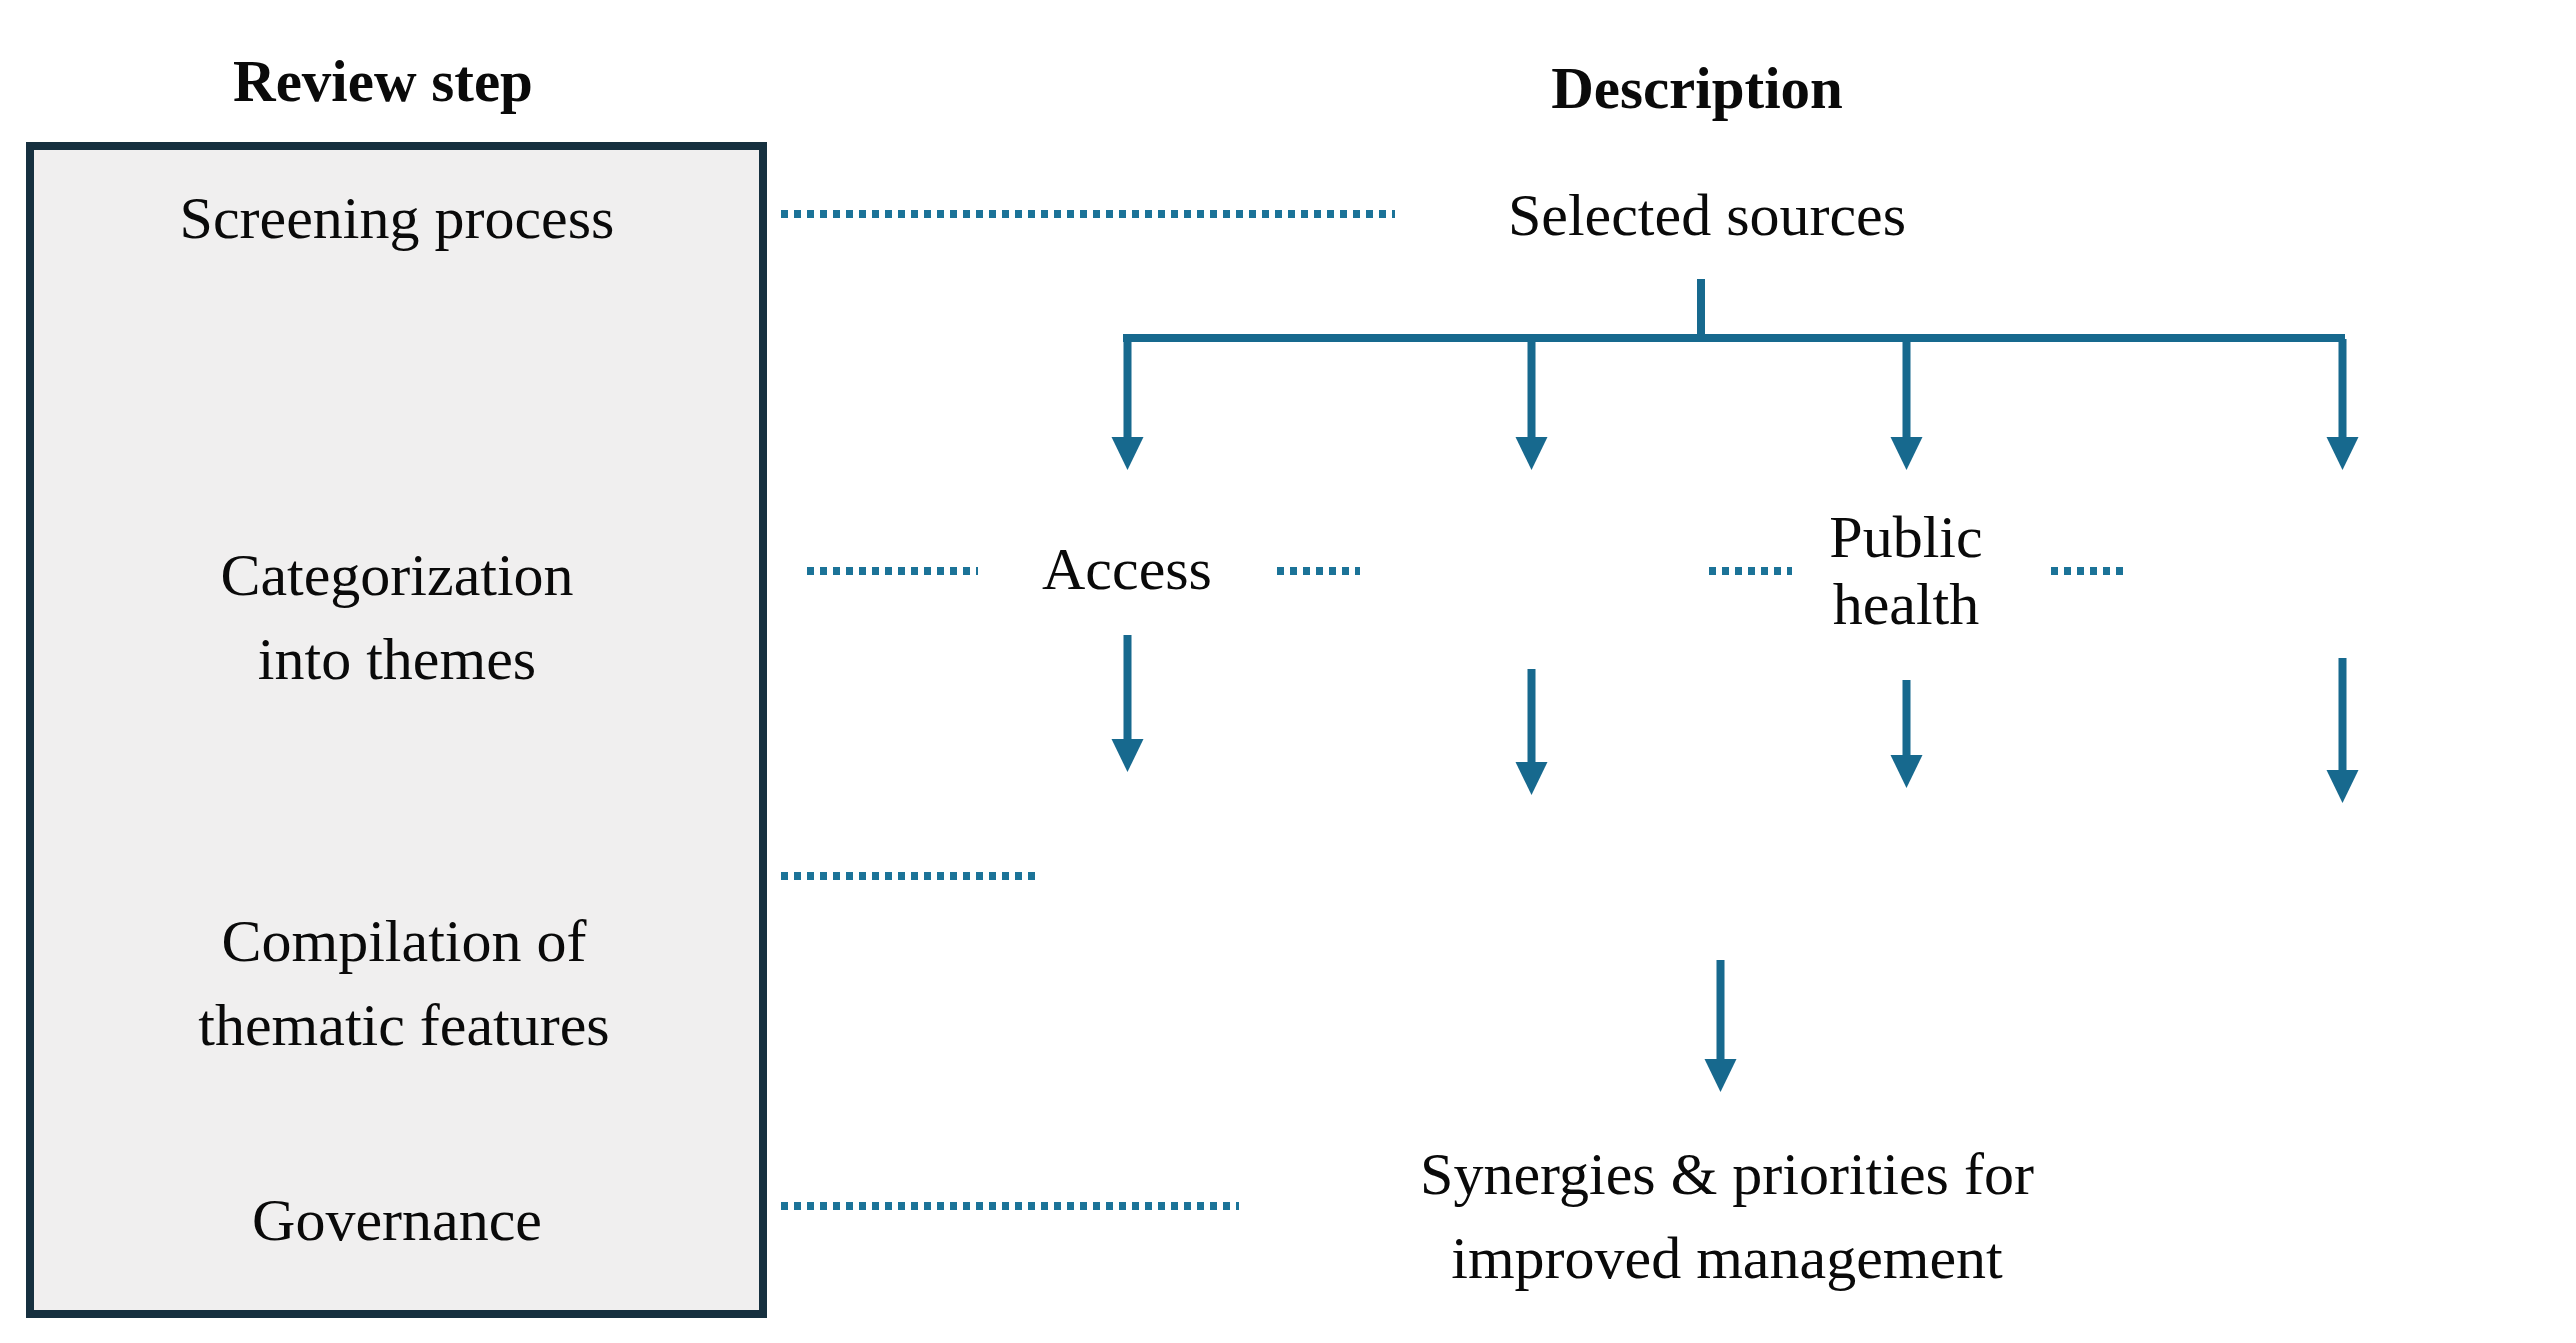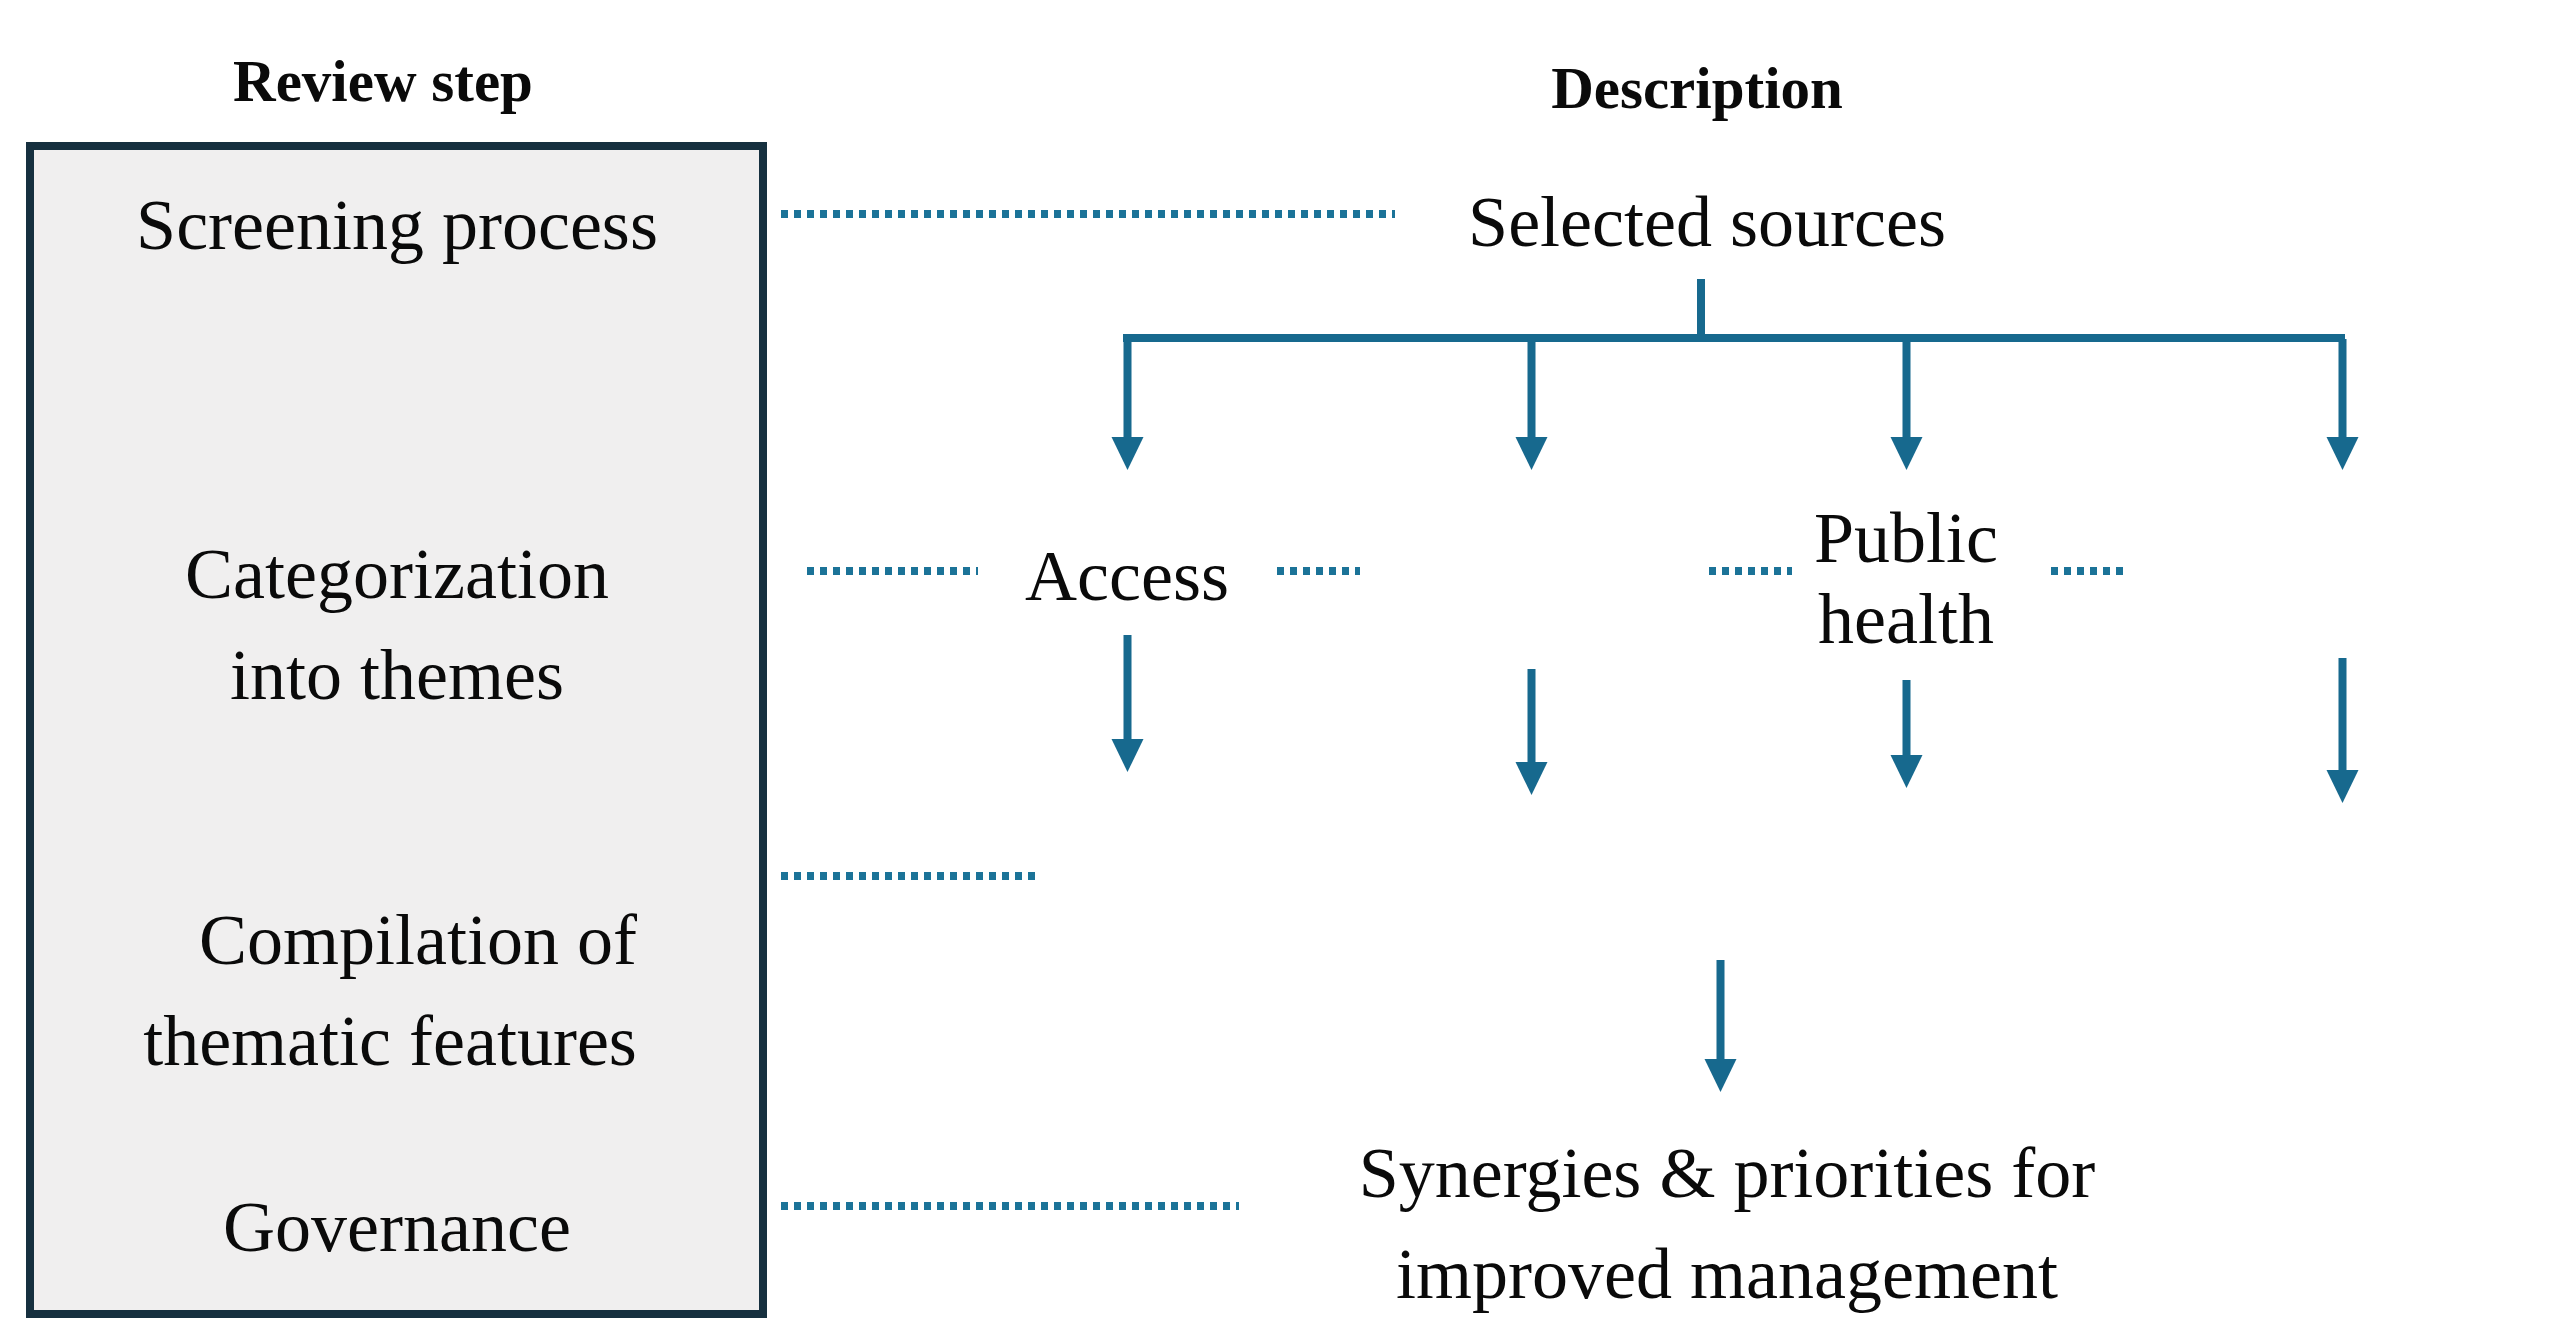--- a/index.html
+++ b/index.html
@@ -30,25 +30,24 @@
     position:absolute;
     left:26px;top:142px;
     width:741px;height:1176px;
     box-sizing:border-box;
     border:8px solid var(--box-border);
     background:var(--box-fill);
   }
   .label{
     position:absolute;
     transform:translate(-50%,-50%);
-    font-size:72px;
+    font-size:60px;
     line-height:1.1;
     text-align:center;
     white-space:pre-line;
-    margin-top:8px;
   }
   .multiline{line-height:1.4;}
   .tight{line-height:1.12;}
   .dots{
     position:absolute;
     height:8px;
     background:repeating-linear-gradient(to right,var(--dot-color) 0 7px,transparent 7px 13px);
   }
   .hline{
     position:absolute;
@@ -87,21 +86,21 @@
 
 <div class="canvas">
 
   <div class="col-title" style="left:383px;top:81px;">Review step</div>
   <div class="col-title" style="left:1697px;top:88px;">Description</div>
 
   <div class="step-box"></div>
   <div class="label" style="left:397px;top:218px;">Screening process</div>
   <div class="label multiline" style="left:397px;top:617px;">Categorization
 into themes</div>
-  <div class="label multiline" style="left:390px;top:983px;text-align:right;">Compilation of
+  <div class="label multiline" style="left:404px;top:983px;">Compilation of
 thematic features</div>
   <div class="label" style="left:397px;top:1220px;">Governance</div>
 
   <div class="dots" style="left:781px;top:210px;width:614px;"></div>
   <div class="dots" style="left:807px;top:567px;width:171px;"></div>
   <div class="dots" style="left:1277px;top:567px;width:83px;"></div>
   <div class="dots" style="left:1709px;top:567px;width:83px;"></div>
   <div class="dots" style="left:2051px;top:567px;width:75px;"></div>
   <div class="dots" style="left:781px;top:872px;width:256px;"></div>
   <div class="dots" style="left:781px;top:1202px;width:458px;"></div>

